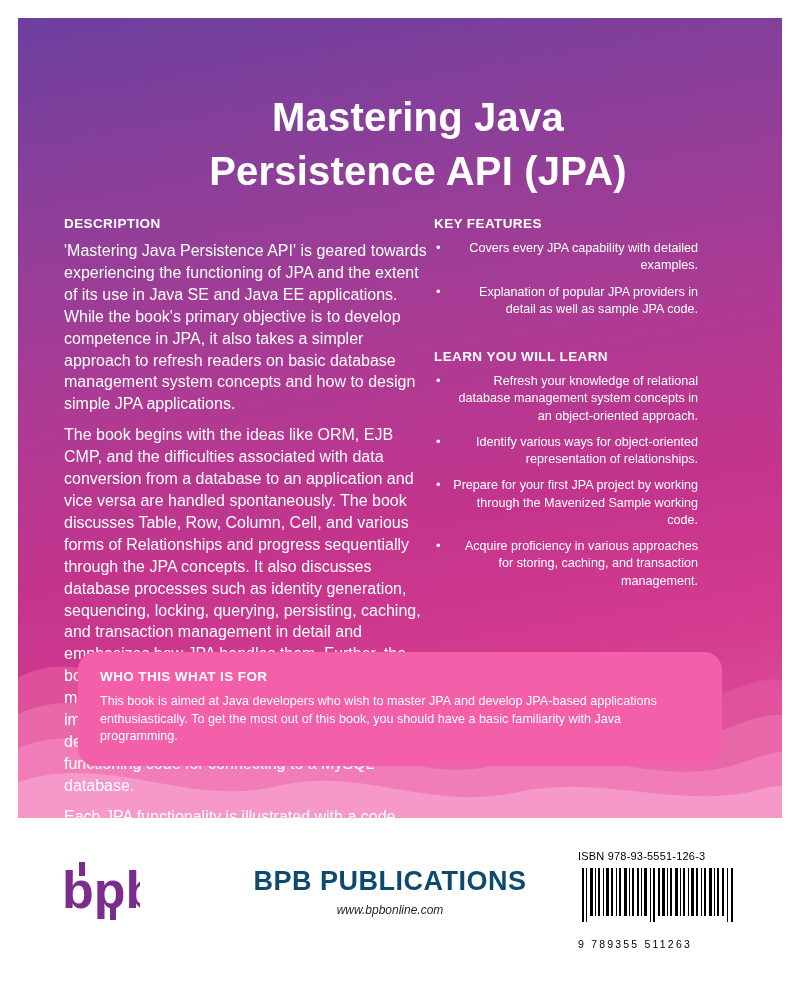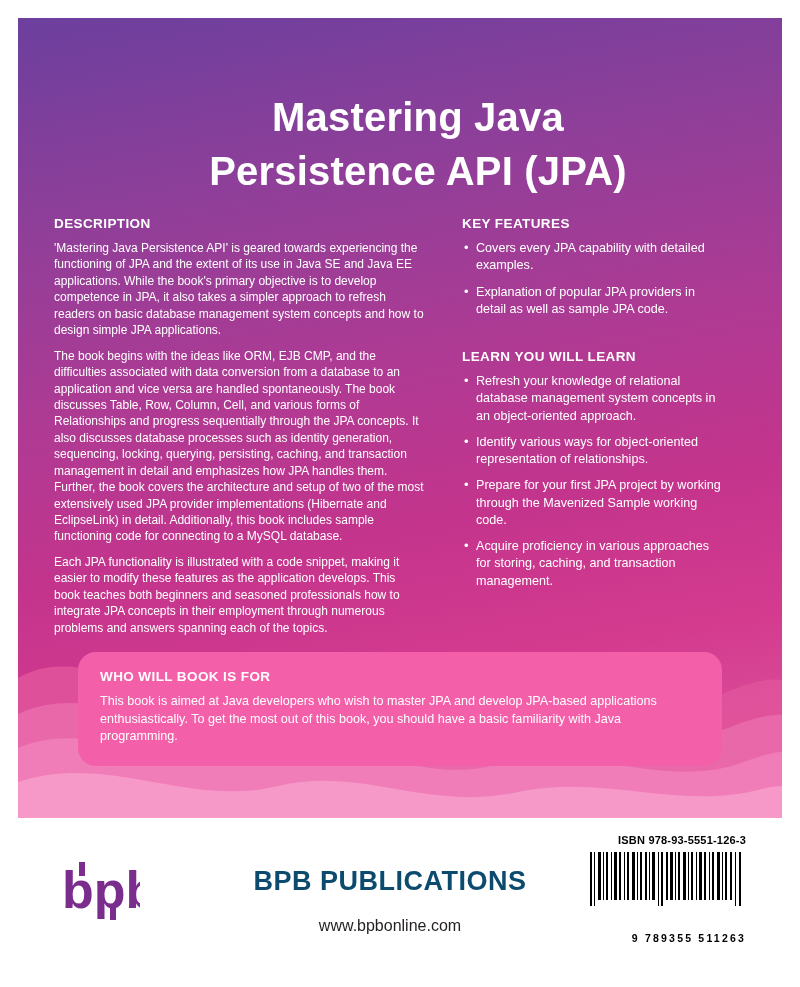--- a/index.html
+++ b/index.html
@@ -49,52 +49,52 @@
   }
   .title-line {
     font-size: 40px;
     font-weight: bold;
     line-height: 1.36;
     letter-spacing: 0.2px;
   }
   
   .body-cols {
     position: absolute;
-    left: 36px;
+    left: 46px;
     top: 198px;
     width: 672px;
     display: flex;
-    gap: 38px;
     color: #ffffff;
   }
   .col-left { width: 370px; }
   .col-right { width: 264px; }
   .sec-head {
     font-size: 13.5px;
     font-weight: bold;
     letter-spacing: 0.4px;
     margin: 0 0 9px 0;
   }
   .para {
-    font-size: 12px;
+    font-size: 16px;
     line-height: 1.37;
     margin: 0 0 9px 0;
   }
   .para:last-child { margin-bottom: 0; }
   ul.bullets {
     list-style: none;
     margin: 0;
     padding: 0;
   }
   ul.bullets li {
     position: relative;
     padding-left: 14px;
     font-size: 12.6px;
     line-height: 1.37;
     margin-bottom: 9px;
+    text-align: right;
   }
   ul.bullets li:before {
     content: "•";
     position: absolute;
     left: 2px;
     top: -1px;
     font-size: 13px;
   }
   .spacer-22 { height: 22px; }
   
@@ -142,45 +142,45 @@
     width: 400px;
     text-align: center;
   }
   .pub-name {
     font-size: 27px;
     font-weight: bold;
     color: #0c4a6e;
     letter-spacing: 0.5px;
   }
   .pub-url {
-    margin-top: 20px;
-    font-size: 16px;
+    margin-top: 6px;
+    font-size: 12px;
     color: #231f20;
+    font-style: italic;
   }
   .isbn-block {
     position: absolute;
     right: 54px;
-    top: 16px;
+    top: 32px;
     width: 168px;
-    text-align: right;
-    font-weight: bold;
+    text-align: left;
   }
   .isbn-text {
     font-size: 11px;
     color: #000;
     margin-bottom: 4px;
     letter-spacing: 0.2px;
   }
   .barcode {
     width: 160px;
     height: 58px;
     margin: 0 auto;
   }
   .isbn-digits {
-    margin-top: 20px;
+    margin-top: 10px;
     font-size: 10.5px;
     letter-spacing: 2.2px;
     color: #000;
     font-family: "Liberation Sans", sans-serif;
   }
 </style>
 </head>
 <body>
 
 <div class="page">
@@ -220,21 +220,21 @@
           <li>Refresh your knowledge of relational database management system concepts in an object-oriented approach.</li>
           <li>Identify various ways for object-oriented representation of relationships.</li>
           <li>Prepare for your first JPA project by working through the Mavenized Sample working code.</li>
           <li>Acquire proficiency in various approaches for storing, caching, and transaction management.</li>
         </ul>
       </div>
 
     </div>
 
     <div class="who-box">
-      <div class="who-head">WHO WILL BOOK IS FOR</div>
+      <div class="who-head">WHO THIS WHAT IS FOR</div>
       <div class="who-text">This book is aimed at Java developers who wish to master JPA and develop JPA-based applications enthusiastically. To get the most out of this book, you should have a basic familiarity with Java programming.</div>
     </div>
 
   </div>
 
   <div class="footer">
 
     <svg class="logo" viewBox="0 0 78 62">
       <text x="0" y="48" font-family="Liberation Sans, sans-serif" font-size="52" font-weight="bold" fill="#7b2d8e">bpb</text>
       <rect x="17" y="2" width="6" height="14" fill="#7b2d8e"></rect>

